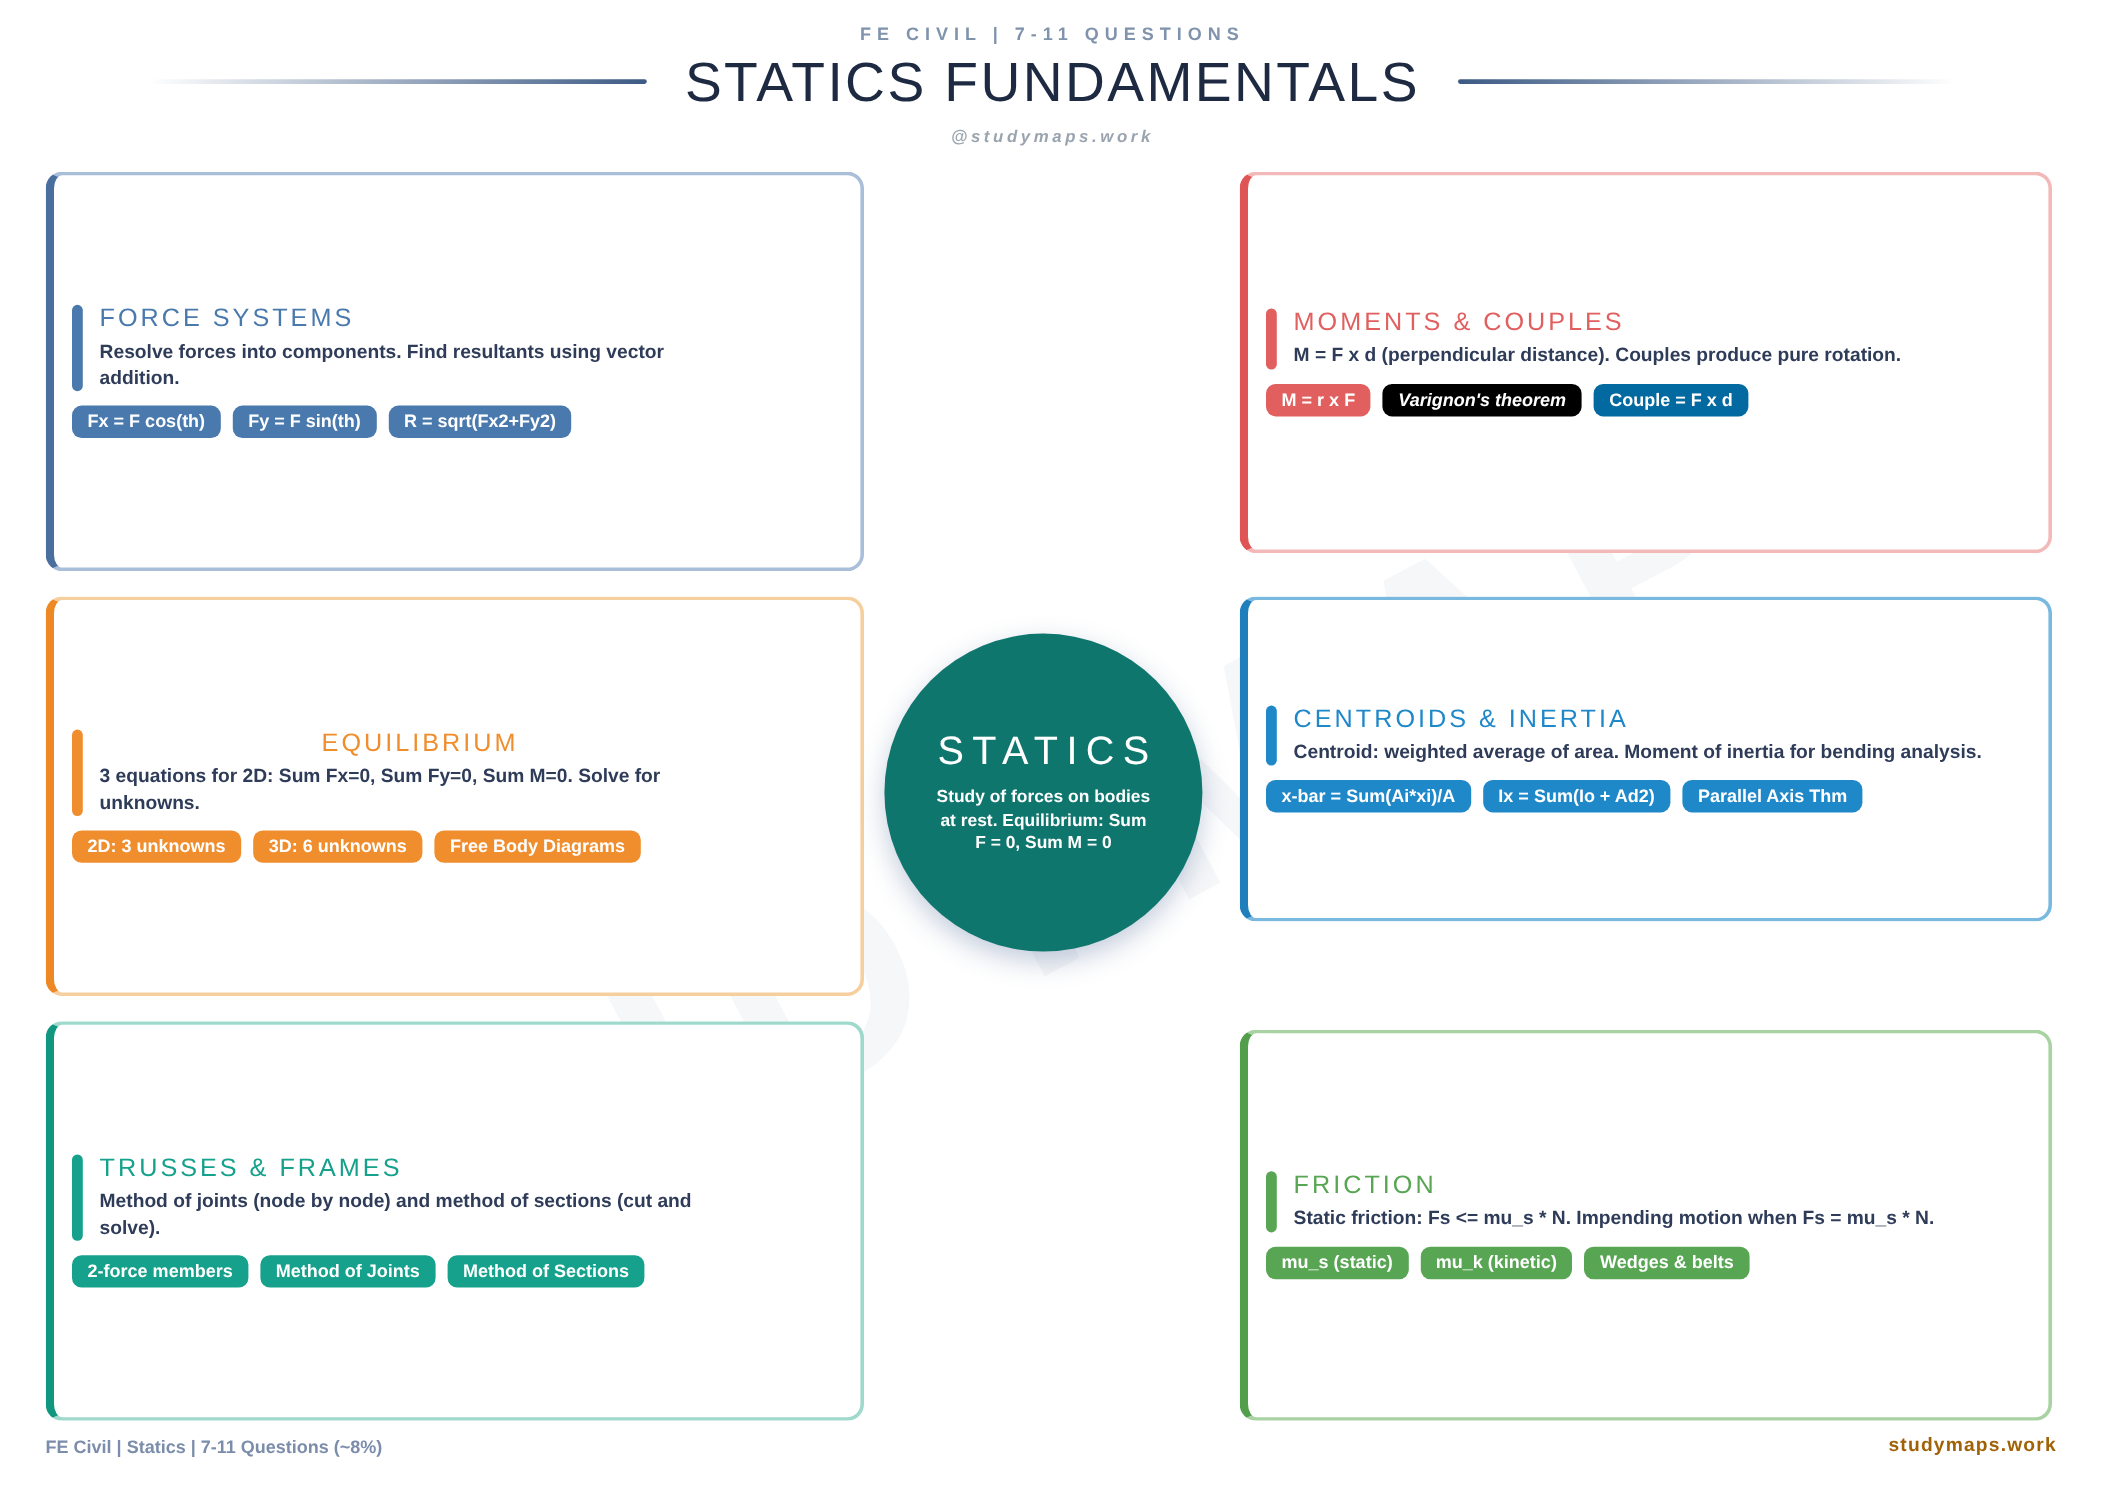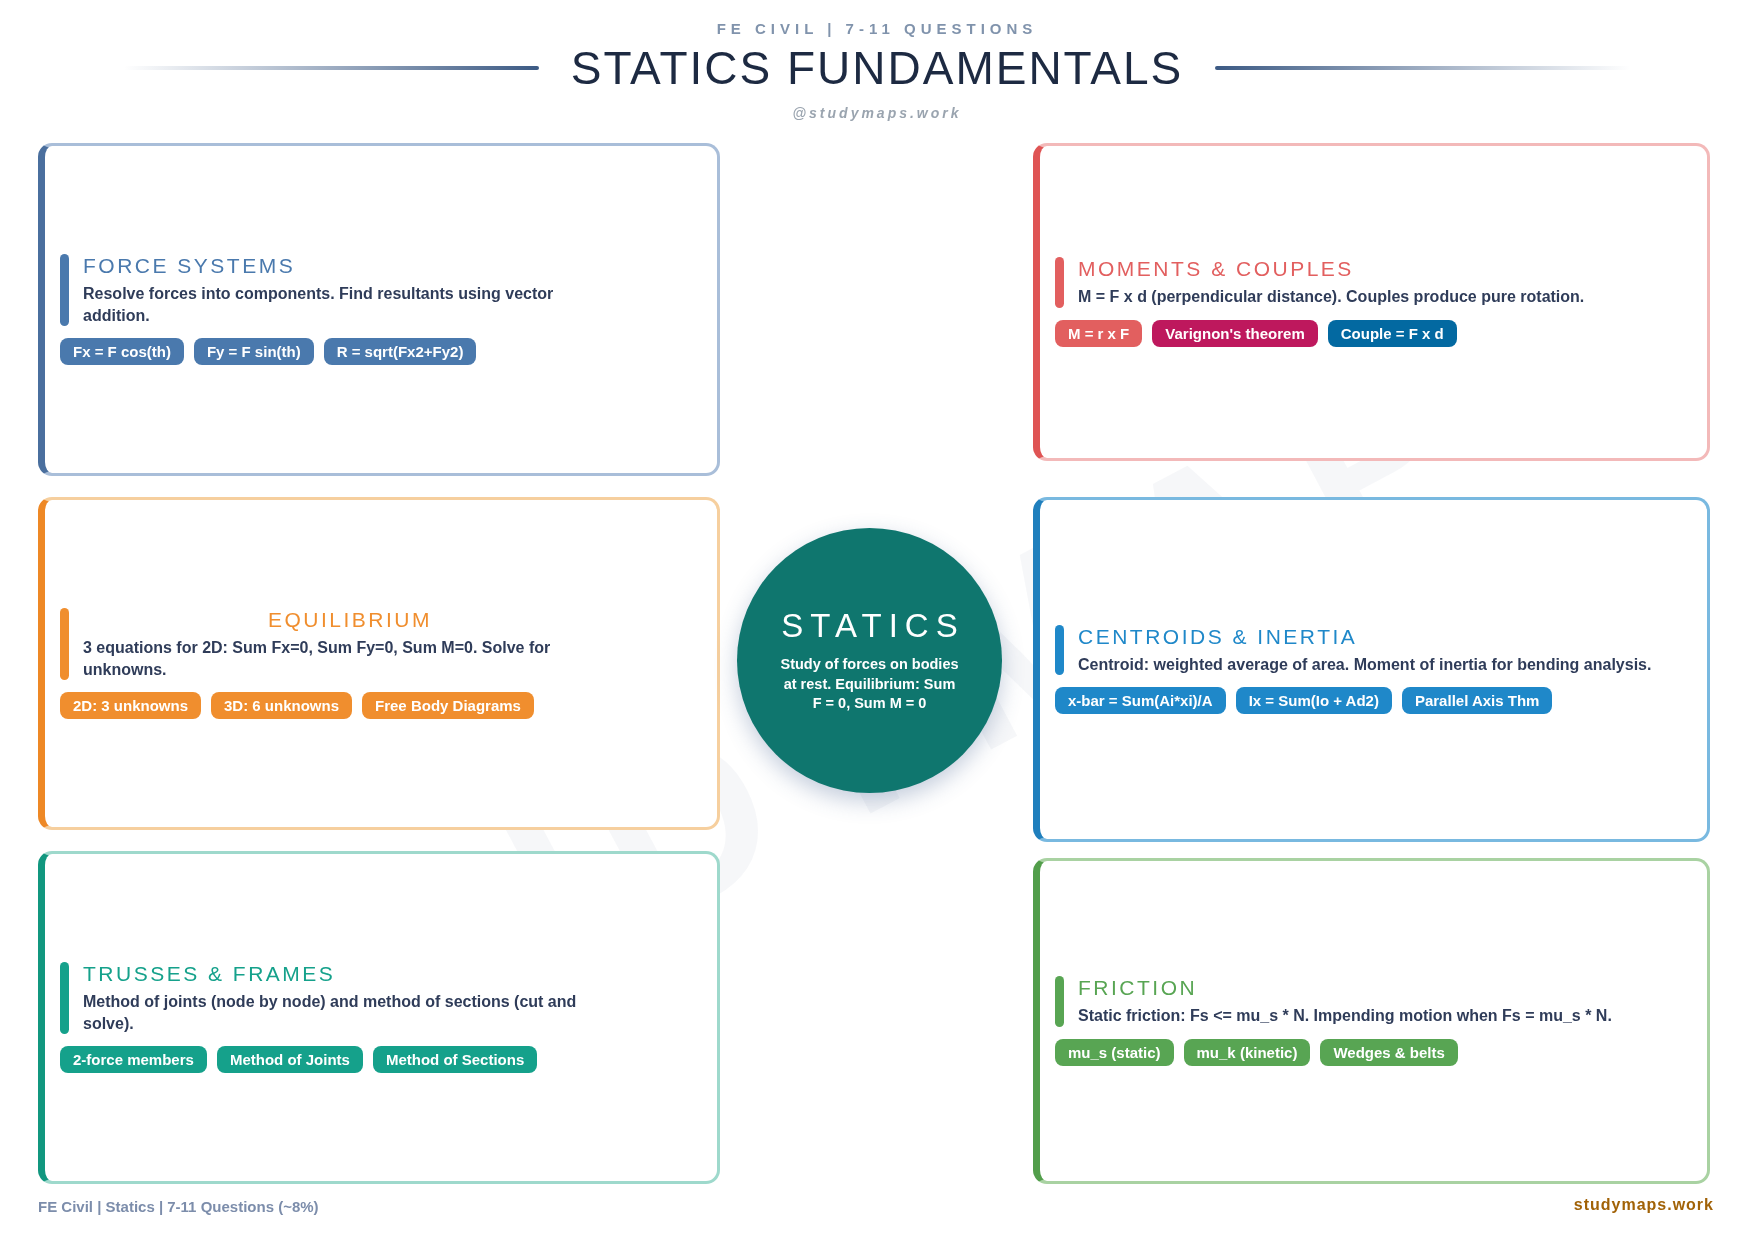--- a/index.html
+++ b/index.html
@@ -107,21 +107,21 @@
     font-weight: bold;
     padding: 5px 13px;
     border-radius: 8px;
     white-space: nowrap;
   }
 
   
   .card-force-systems     { left: 38px;   top: 143px; width: 682px; height: 333px; }
   .card-moments-couples   { left: 1033px; top: 143px; width: 677px; height: 318px; }
   .card-equilibrium       { left: 38px;   top: 497px; width: 682px; height: 333px; }
-  .card-centroids-inertia { left: 1033px; top: 497px; width: 677px; height: 345px; }
+  .card-centroids-inertia { left: 1033px; top: 497px; width: 677px; height: 271px; }
   .card-trusses-frames    { left: 38px;   top: 851px; width: 682px; height: 333px; }
   .card-friction          { left: 1033px; top: 858px; width: 677px; height: 326px; }
 
   
   .statics-circle {
     position: absolute;
     left: 737px;
     top: 528px;
     width: 265px;
     height: 265px;
@@ -208,21 +208,21 @@
       <div class="card-content">
         <div class="card-head">
           <div class="accent-bar" style="background: rgb(226, 95, 95);"></div>
           <div>
             <h2 class="card-title" style="color: rgb(226, 95, 95);">MOMENTS &amp; COUPLES</h2>
             <p class="card-desc">M = F x d (perpendicular distance). Couples produce pure rotation.</p>
           </div>
         </div>
         <div class="card-tags">
             <span class="tag-pill" style="background: rgb(226, 95, 95);">M = r x F</span>
-            <span class="tag-pill" style="background: #be185d;">Varignon's theorem</span>
+            <span class="tag-pill" style="background: #000000; font-style: italic;">Varignon's theorem</span>
             <span class="tag-pill" style="background: #0369a1;">Couple = F x d</span>
           </div>
       </div>
     </div>
       <div class="card card-equilibrium col-left" style="border-color: rgb(246, 207, 158) rgb(246, 207, 158) rgb(246, 207, 158) rgb(238, 136, 37);">
       <div class="card-content">
         <div class="card-head">
           <div class="accent-bar" style="background: rgb(240, 142, 46);"></div>
           <div>
             <h2 class="card-title" style="color: rgb(240, 142, 46); text-align: center;">EQUILIBRIUM</h2>

